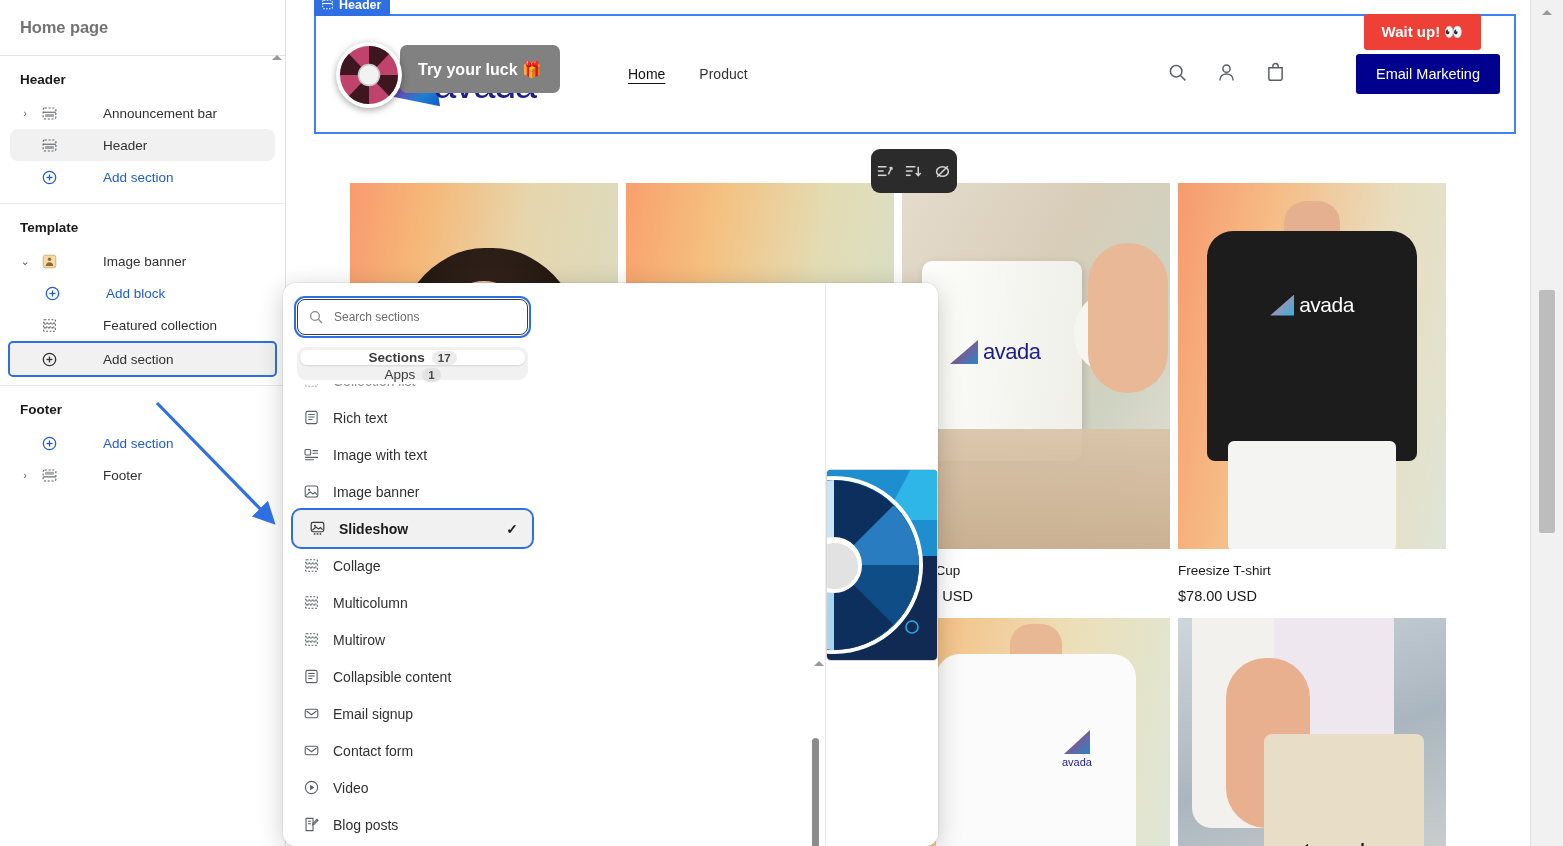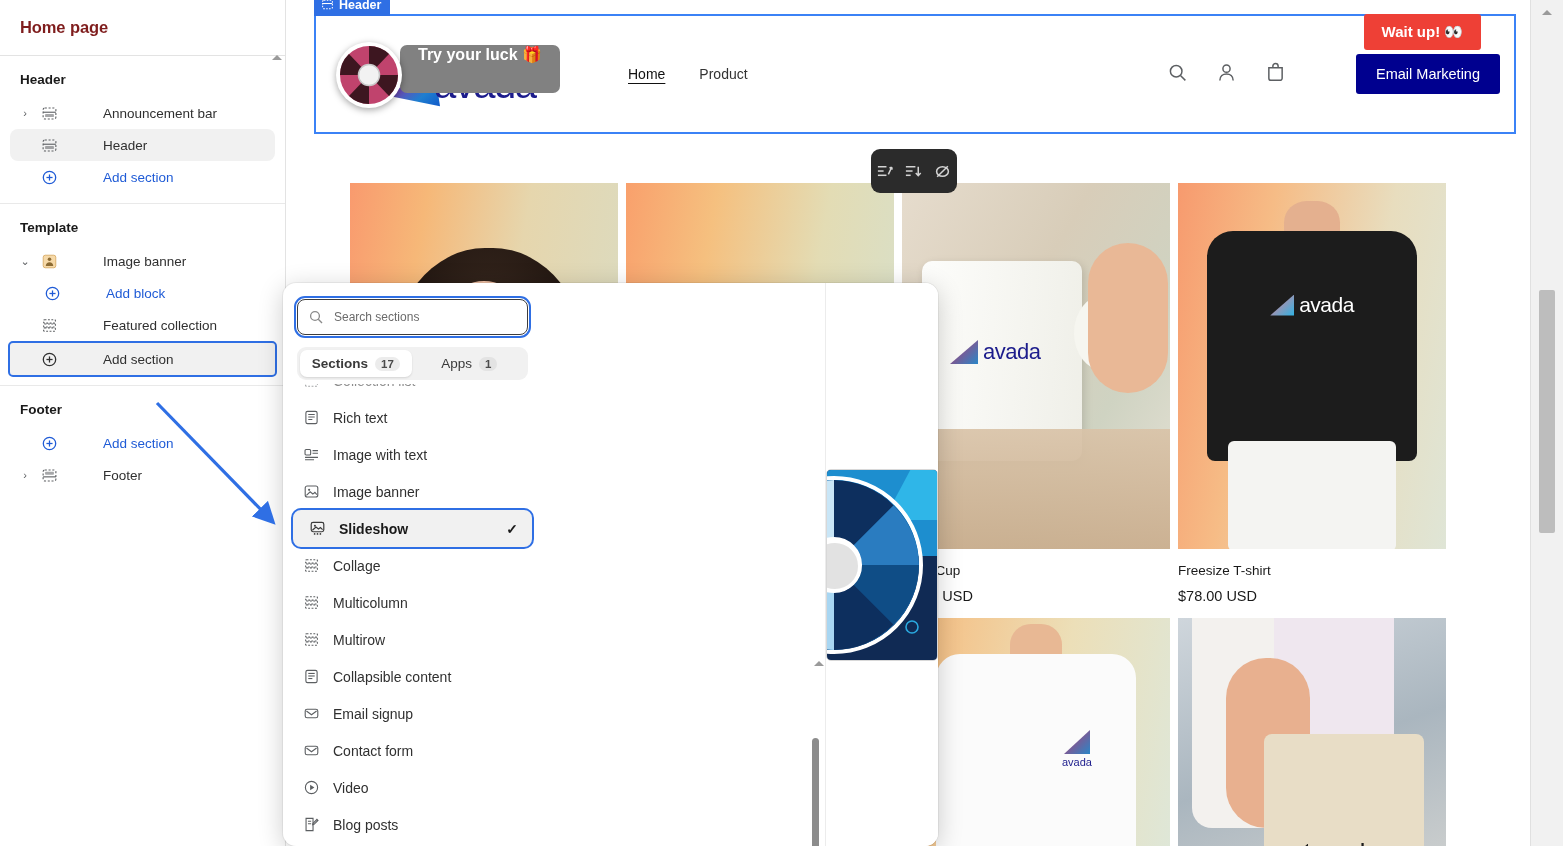--- a/index.html
+++ b/index.html
@@ -16,21 +16,21 @@
 
   
   #sidebar {
     position:absolute; left:0; top:0; width:286px; height:846px;
     background:#ffffff; border-right:1px solid #e3e3e3;
   }
   #sidebar-title-bar {
     height:56px; border-bottom:1px solid #e3e3e3;
     display:flex; align-items:center; padding:0 20px;
   }
-  #sidebar-title-bar .title { font-size:16.5px; font-weight:700; color:#7f1d1d; letter-spacing:-0.1px;}
+  #sidebar-title-bar .title { font-size:16.5px; font-weight:700; color:#737373; letter-spacing:-0.1px;}
   .side-group { padding:12px 10px 10px 10px; }
   .side-group.bordered { border-bottom:1px solid #e9e9e9; }
   .group-head {
     font-size:13.5px; font-weight:700; color:#1a1a1a;
     padding:4px 10px 10px 10px;
   }
   .side-row {
     display:flex; align-items:center; gap:9px;
     height:32px; border-radius:8px; padding:0 8px;
     font-size:13.5px; color:#303030; cursor:pointer;
@@ -92,21 +92,21 @@
   
   #avada-logo { position:absolute; left:72px; top:42px; width:220px; height:52px; }
   #wheel-widget {
     position:absolute; left:20px; top:26px; width:66px; height:66px; z-index:8;
     border-radius:50%; background:#fff; box-shadow:0 2px 7px rgba(0,0,0,.35);
     display:flex; align-items:center; justify-content:center;
   }
   #wheel-tooltip {
     position:absolute; left:84px; top:29px; height:48px; z-index:7;
     background:#818181; color:#fff; border-radius:7px;
-    display:flex; align-items:flex-start; padding:0 18px;
+    display:flex; align-items:center; padding:0 18px;
     font-size:16px; font-weight:600; white-space:nowrap;
   }
   #wheel-tooltip:before {
     content:""; position:absolute; left:-9px; top:16px;
     border-top:9px solid transparent; border-bottom:9px solid transparent;
     border-right:10px solid #818181;
   }
 
   #featured-title {
     position:absolute; left:64px; top:124px;
@@ -143,21 +143,21 @@
     border:1.5px solid #3d3d3d; border-radius:8px; padding:0 10px;
     outline:2.5px solid #2f6fe4; outline-offset:1px;
   }
   #search-box input {
     border:none; outline:none; font-size:12px; flex:1;
     font-family:Liberation Sans, sans-serif; color:#3a3a3a; background:transparent;
   }
   #search-box input::placeholder { color:#6b6b6b; }
   #tabs {
     margin:12px 14px 0 14px; height:33px; background:#f1f1f1; border-radius:9px;
-    display:flex; padding:3px; gap:2px;
+    display:flex; padding:3px; gap:2px;flex-direction:column;
   }
   .tab {
     flex:1; display:flex; align-items:center; justify-content:center; gap:7px;
     font-size:13.5px; color:#3a3a3a; border-radius:7px; cursor:pointer;
   }
   .tab.active { background:#fff; font-weight:600; box-shadow:0 1px 2px rgba(0,0,0,.12); }
   .tab .cnt {
     background:#e3e3e3; color:#4a4a4a; font-size:11.5px; font-weight:600;
     border-radius:7px; padding:1px 6px; min-width:18px; text-align:right;
   }

